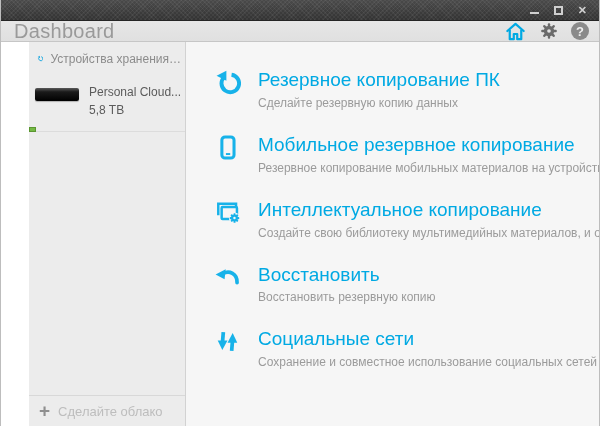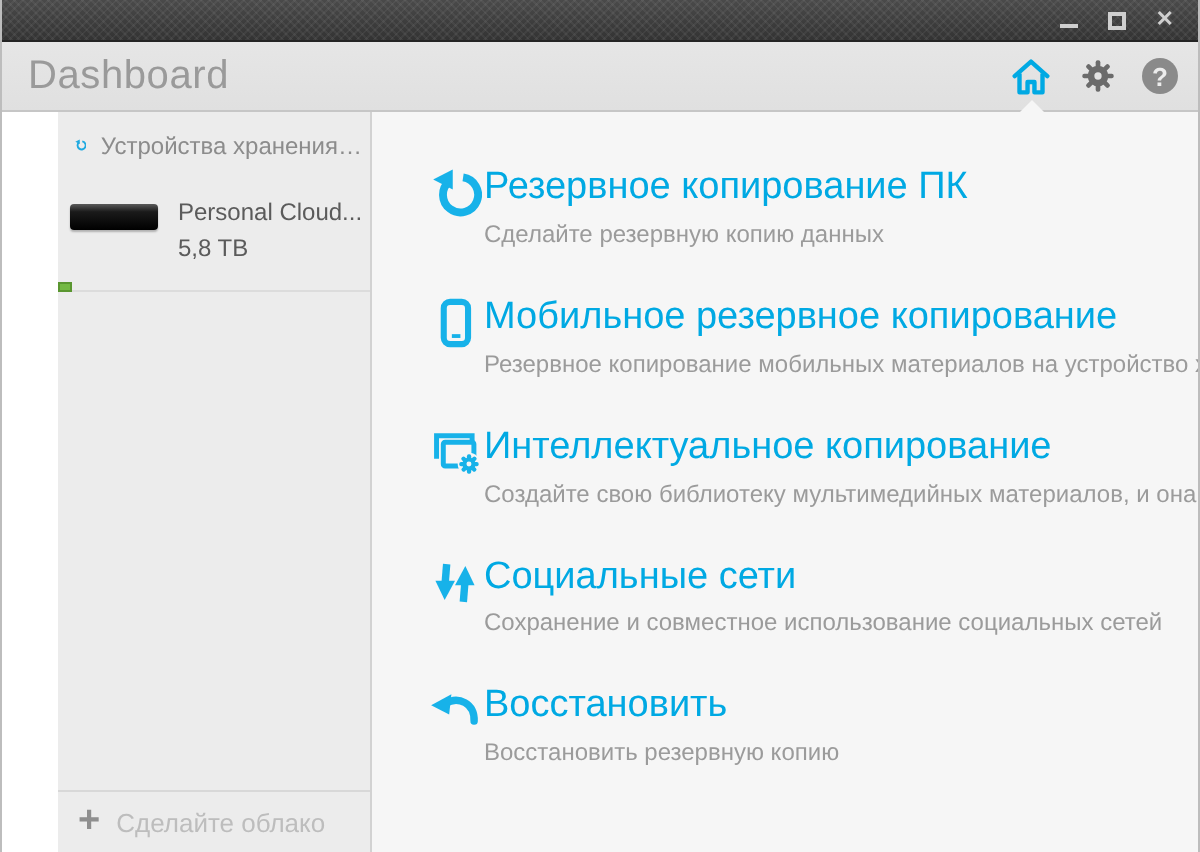--- a/index.html
+++ b/index.html
@@ -16,21 +16,21 @@
       repeating-linear-gradient(-45deg, rgba(255,255,255,.05) 0 1px, transparent 1px 3px),
       linear-gradient(#4a4a4a, #333);
     border-bottom:1px solid #242424;
     display:flex; align-items:center; justify-content:flex-end; gap:15px; padding:0 12px; }
   .ctl { display:flex; align-items:center; justify-content:center; height:14px; cursor:default; }
   .ctl-min-bar { width:9px; height:2px; background:#cfcfcf; margin-top:6px; }
   .ctl-max-box { width:9px; height:9px; border:2px solid #cfcfcf; }
   .ctl-close { color:#cfcfcf; font-size:11px; font-weight:bold; line-height:1; }
 
   
-  .header { height:35px; flex:none; background:linear-gradient(#e6e6e6,#e0e0e0);
+  .header { height:21px; flex:none; background:linear-gradient(#e6e6e6,#e0e0e0);
             border-bottom:1px solid #c6c6c6; display:flex; align-items:center;
             padding:0 10px 0 13px; position:relative; }
   .header-title { font-size:20px; color:#9a9a9a; letter-spacing:.3px; }
   .header-icons { margin-left:auto; display:flex; align-items:center; gap:12px; }
   .hicon { position:relative; height:35px; display:flex; align-items:center; cursor:pointer; }
   .notch { position:absolute; bottom:-1px; left:50%; transform:translateX(-50%);
            width:0; height:0; border-left:7px solid transparent; border-right:7px solid transparent;
            border-bottom:7px solid #f6f6f6; }
   .help-circle { width:18px; height:18px; border-radius:50%; background:#8a8a8a;
                  color:#ececec; font-size:13px; font-weight:bold;
@@ -53,21 +53,21 @@
   .green-chip { position:absolute; left:0; top:-5px; width:7px; height:5px;
                 background:#74b944; border:1px solid #5a9630; }
   .sidebar-spacer { flex:1; }
   .add-cloud { border-top:1px solid #d8d8d8; height:31px; flex:none; display:flex;
                align-items:center; gap:8px; padding-left:10px; color:#bdbdbd; font-size:13px;
                white-space:nowrap; cursor:default; }
   .plus-glyph { color:#8f8f8f; font-size:19px; font-weight:bold; line-height:1; margin-top:-2px; }
 
   
   .main { flex:1; background:#f6f6f6; padding:27px 8px 0 26px; overflow:hidden; }
-  .menu-item { display:flex; margin-bottom:24px; cursor:pointer; }
+  .menu-item { display:flex; gap:16px; margin-bottom:24px; cursor:pointer; }
   .menu-icon { width:30px; flex:none; display:flex; justify-content:center; align-items:flex-start; }
   .menu-title { font-size:19px; color:#00a9e3; line-height:1.15; margin-bottom:5px; white-space:nowrap; }
   .menu-sub { font-size:12px; color:#9b9b9b; white-space:nowrap; overflow:hidden; }
   svg { display:block; }
 </style>
 </head>
 <body>
 
 <div class="window">
 
@@ -190,40 +190,40 @@
         </span>
         <span>
           <div class="menu-title">Интеллектуальное копирование</div>
           <div class="menu-sub">Создайте свою библиотеку мультимедийных материалов, и она будет...</div>
         </span>
       </div>
 
       <div class="menu-item">
         <span class="menu-icon">
           <svg width="27" height="27" viewBox="0 0 24 24">
+            <path d="M20.5 16.5 C20.8 8.5 13.5 5.2 7.8 8.6" fill="none" stroke="#17b2e9" stroke-width="3.3" stroke-linecap="round"></path>
+            <polygon points="1.4,9.4 10.4,4.6 9.4,13.6" fill="#17b2e9"></polygon>
+          </svg>
+        </span>
+        <span>
+          <div class="menu-title">Восстановить</div>
+          <div class="menu-sub">Восстановить резервную копию</div>
+        </span>
+      </div>
+
+      <div class="menu-item">
+        <span class="menu-icon">
+          <svg width="27" height="27" viewBox="0 0 24 24">
             <line x1="8.3" y1="3.6" x2="7.6" y2="12.2" stroke="#17b2e9" stroke-width="3.3"></line>
             <polygon points="3.3,11 12,11 7.4,19.6" fill="#17b2e9"></polygon>
             <line x1="15.7" y1="20.4" x2="16.4" y2="11.8" stroke="#17b2e9" stroke-width="3.3"></line>
             <polygon points="12,13 20.7,13 16.6,4.4" fill="#17b2e9"></polygon>
           </svg>
         </span>
         <span>
           <div class="menu-title">Социальные сети</div>
           <div class="menu-sub">Сохранение и совместное использование социальных сетей</div>
         </span>
       </div>
 
-      <div class="menu-item">
-        <span class="menu-icon">
-          <svg width="27" height="27" viewBox="0 0 24 24">
-            <path d="M20.5 16.5 C20.8 8.5 13.5 5.2 7.8 8.6" fill="none" stroke="#17b2e9" stroke-width="3.3" stroke-linecap="round"></path>
-            <polygon points="1.4,9.4 10.4,4.6 9.4,13.6" fill="#17b2e9"></polygon>
-          </svg>
-        </span>
-        <span>
-          <div class="menu-title">Восстановить</div>
-          <div class="menu-sub">Восстановить резервную копию</div>
-        </span>
-      </div>
-
     </main>
   </div>
 </div>
 
 </body></html>

